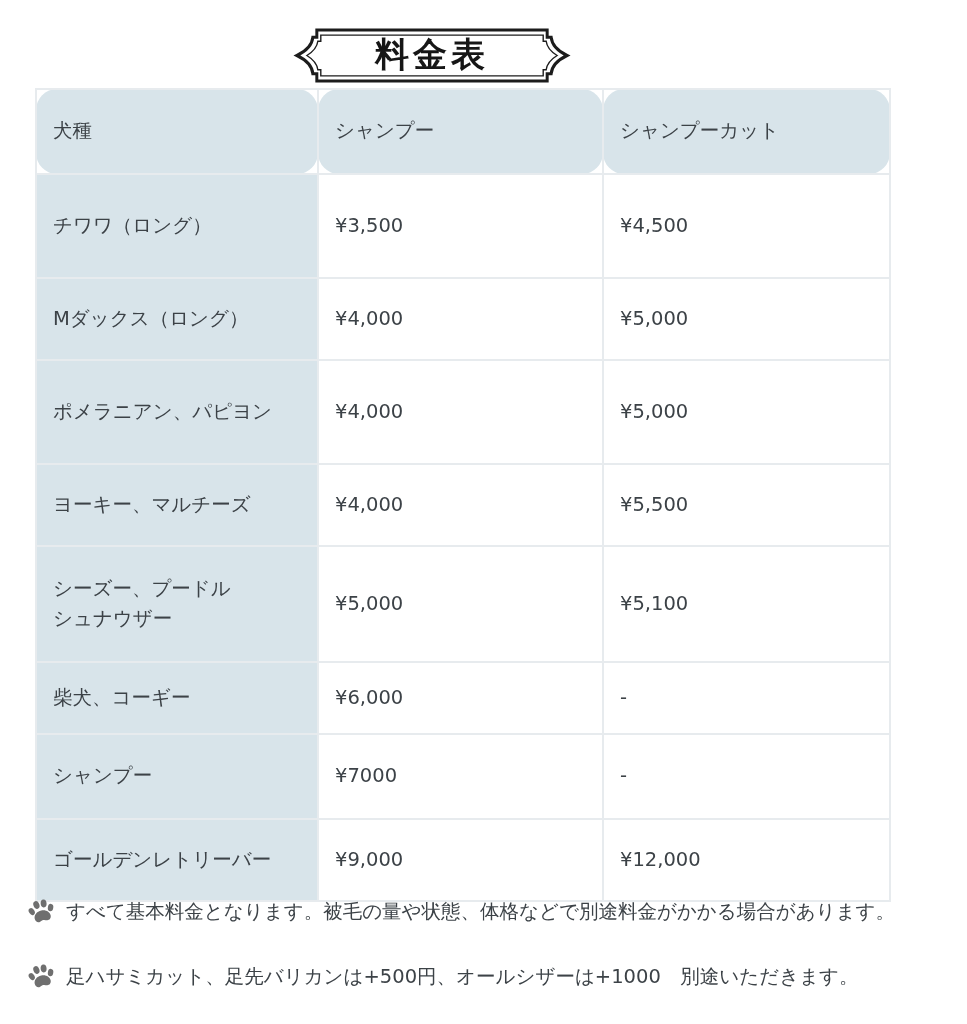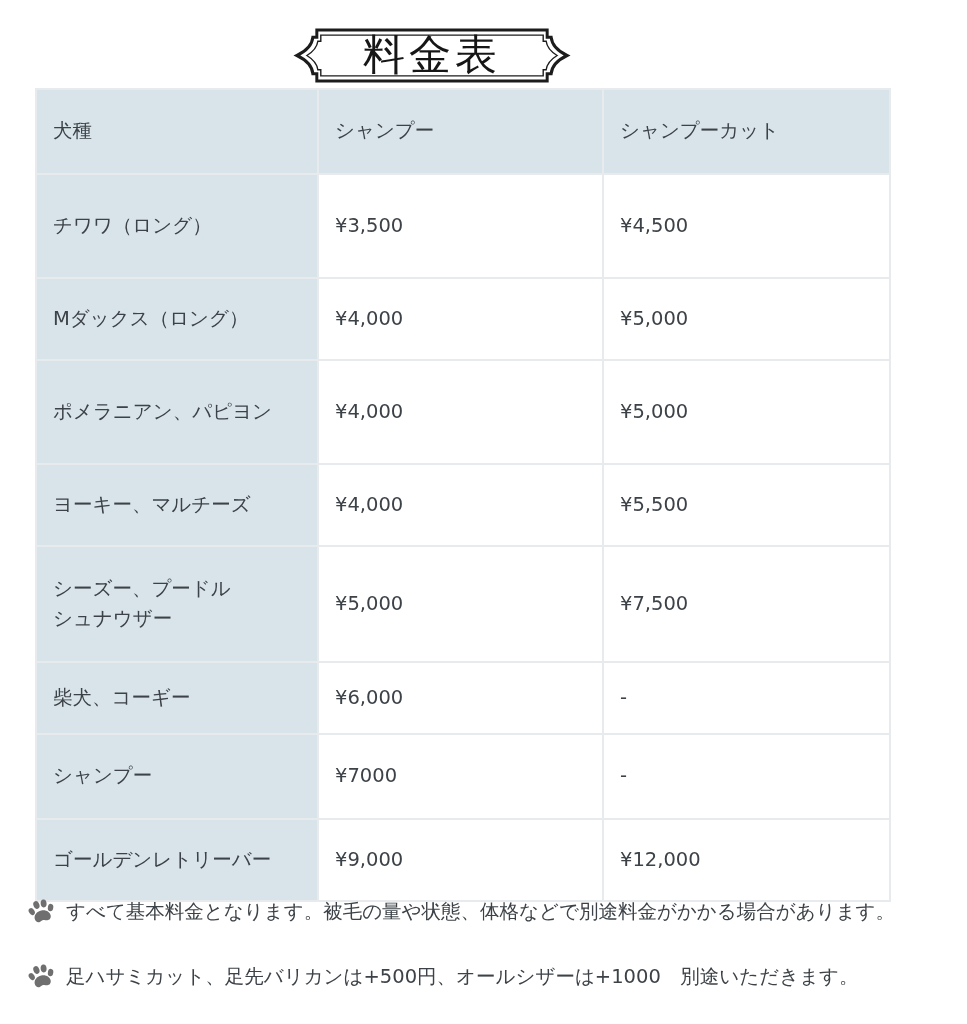--- a/index.html
+++ b/index.html
@@ -12,31 +12,31 @@
   *{box-sizing:border-box;}
   html,body{margin:0;padding:0;background:#fff;}
   body{font-family:"DejaVu Sans","Liberation Sans",sans-serif;color:var(--text);}
   .page{position:relative;width:967px;height:1024px;background:#fff;overflow:hidden;}
 
   
   .title-frame{position:absolute;left:293px;top:27px;width:278px;height:57px;}
   .title-frame svg{position:absolute;left:0;top:0;width:100%;height:100%;display:block;}
   .title-text{position:absolute;left:0;top:0;width:100%;height:100%;
     display:flex;align-items:center;justify-content:center;
-    font-size:42px;font-weight:400;color:#161616;letter-spacing:4px;padding-bottom:2px;}
+    font-size:34px;font-weight:700;color:#161616;letter-spacing:4px;padding-bottom:2px;}
 
   
   .price-table{position:absolute;left:35px;top:88px;width:854px;
     border-collapse:collapse;table-layout:fixed;}
   .price-table th,.price-table td{
     border:2px solid var(--grid);
     padding:0 10px 0 16px;
     font-size:19.5px;font-weight:400;color:var(--text);
     text-align:left;vertical-align:middle;line-height:1.55;}
-  .price-table th{background:var(--header_bg);}
+  .price-table th{background:var(--header_bg);border-radius:21px;}
   .price-table td.breed{background:var(--header_bg);white-space:pre-line;}
   tr.h-head{height:85px;}
   tr.h-81{height:104px;}
   tr.h-82{height:82px;}
   tr.h-112{height:116px;}
   tr.h-92{height:72px;}
   tr.h-85{height:85px;}
 
   
   .notes{position:absolute;left:26px;top:896px;width:930px;}
@@ -87,21 +87,21 @@
       </tr>
       <tr class="h-82">
         <td class="breed">ヨーキー、マルチーズ</td>
         <td>¥4,000</td>
         <td>¥5,500</td>
       </tr>
       <tr class="h-112">
         <td class="breed">シーズー、プードル
 シュナウザー</td>
         <td>¥5,000</td>
-        <td>¥7,500</td>
+        <td>¥5,100</td>
       </tr>
       <tr class="h-92">
         <td class="breed">柴犬、コーギー</td>
         <td>¥6,000</td>
         <td>-</td>
       </tr>
       <tr class="h-85">
         <td class="breed">シャンプー</td>
         <td>¥7000</td>
         <td>-</td>

